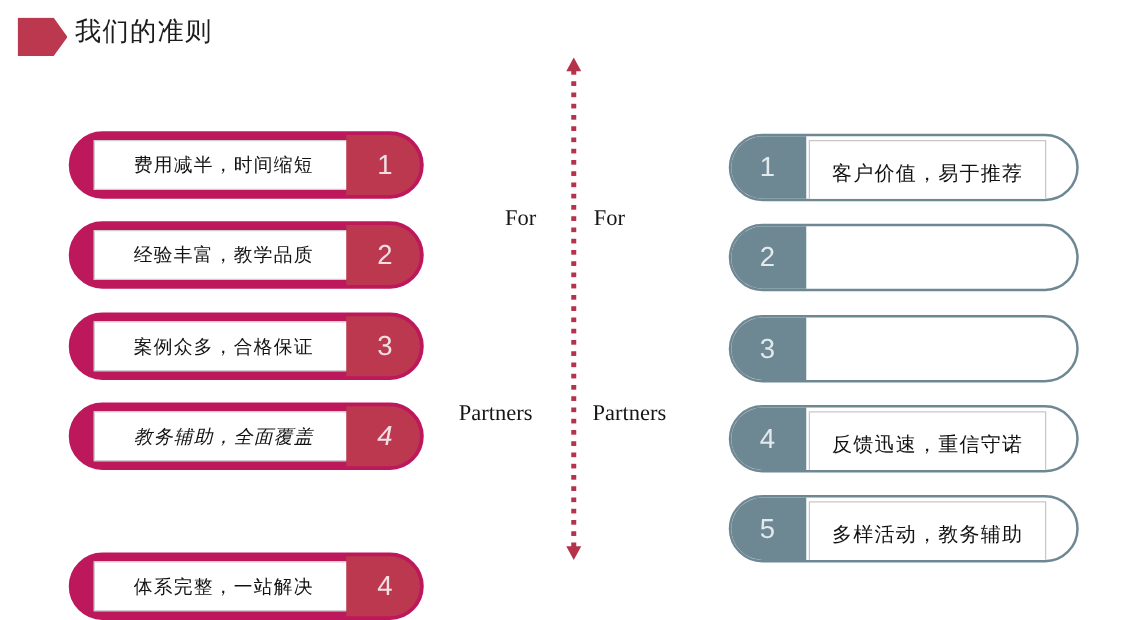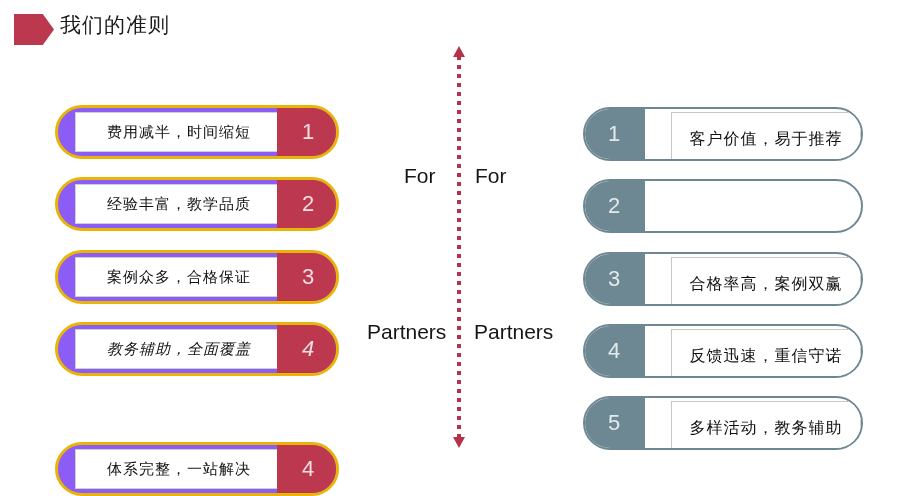--- a/index.html
+++ b/index.html
@@ -54,22 +54,22 @@
     height: 54px;
     border-radius: 27px;
     box-sizing: border-box;
     overflow: hidden;
   }
 
   
   .pill-left {
     left: 55px;
     width: 284px;
-    border: 3px solid #eab308;
-    background: #8b5cf6;
+    border: 3px solid #be185d;
+    background: #be185d;
   }
   .pill-left .num-block {
     position: absolute;
     right: -3px;
     top: -3px;
     bottom: -3px;
     width: 62px;
     background: #bb384f;
     border-radius: 0 27px 27px 0;
     display: flex;
@@ -133,21 +133,20 @@
     left: 62px;
     top: 3px;
     width: 190px;
     height: 54px;
     background: #ffffff;
     border: 1px solid #c7c7c7;
     box-sizing: border-box;
     display: flex;
     align-items: center;
     justify-content: center;
-    margin-left: 24px;
   }
   .pill-right .text-panel .label {
     font-size: 16px;
     color: #121212;
     letter-spacing: 1px;
     white-space: nowrap;
     font-family: "DejaVu Sans", "Liberation Sans", sans-serif;
   }
 
   
@@ -185,24 +184,24 @@
     width: 0;
     height: 0;
     border-left: 6px solid transparent;
     border-right: 6px solid transparent;
     border-top: 11px solid #b5324a;
   }
 
   
   .caption {
     position: absolute;
-    font-size: 21px;
+    font-size: 18px;
     color: #161616;
     white-space: nowrap;
-    font-family: Liberation Sans, sans-serif;
+    font-family: Liberation Serif, serif;
   }
   .cap-for-left   { left: 404px; top: 164px; }
   .cap-for-right  { left: 475px; top: 164px; }
   .cap-clients    { left: 367px; top: 320px; }
   .cap-partners   { left: 474px; top: 320px; }
 </style>
 </head>
 <body>
 
 <div id="stage">
@@ -286,23 +285,20 @@
     <div class="pill pill-right" style="top:179px;">
       <div class="num-block">
         <span class="num">2</span>
       </div>
     </div>
 
     <div class="pill pill-right" style="top:252px;">
       <div class="num-block">
         <span class="num">3</span>
       </div>
-      <div class="text-panel">
-        <span class="label">合格率高，案例双赢</span>
-      </div>
     </div>
 
     <div class="pill pill-right" style="top:324px;">
       <div class="num-block">
         <span class="num">4</span>
       </div>
       <div class="text-panel">
         <span class="label">反馈迅速，重信守诺</span>
       </div>
     </div>

